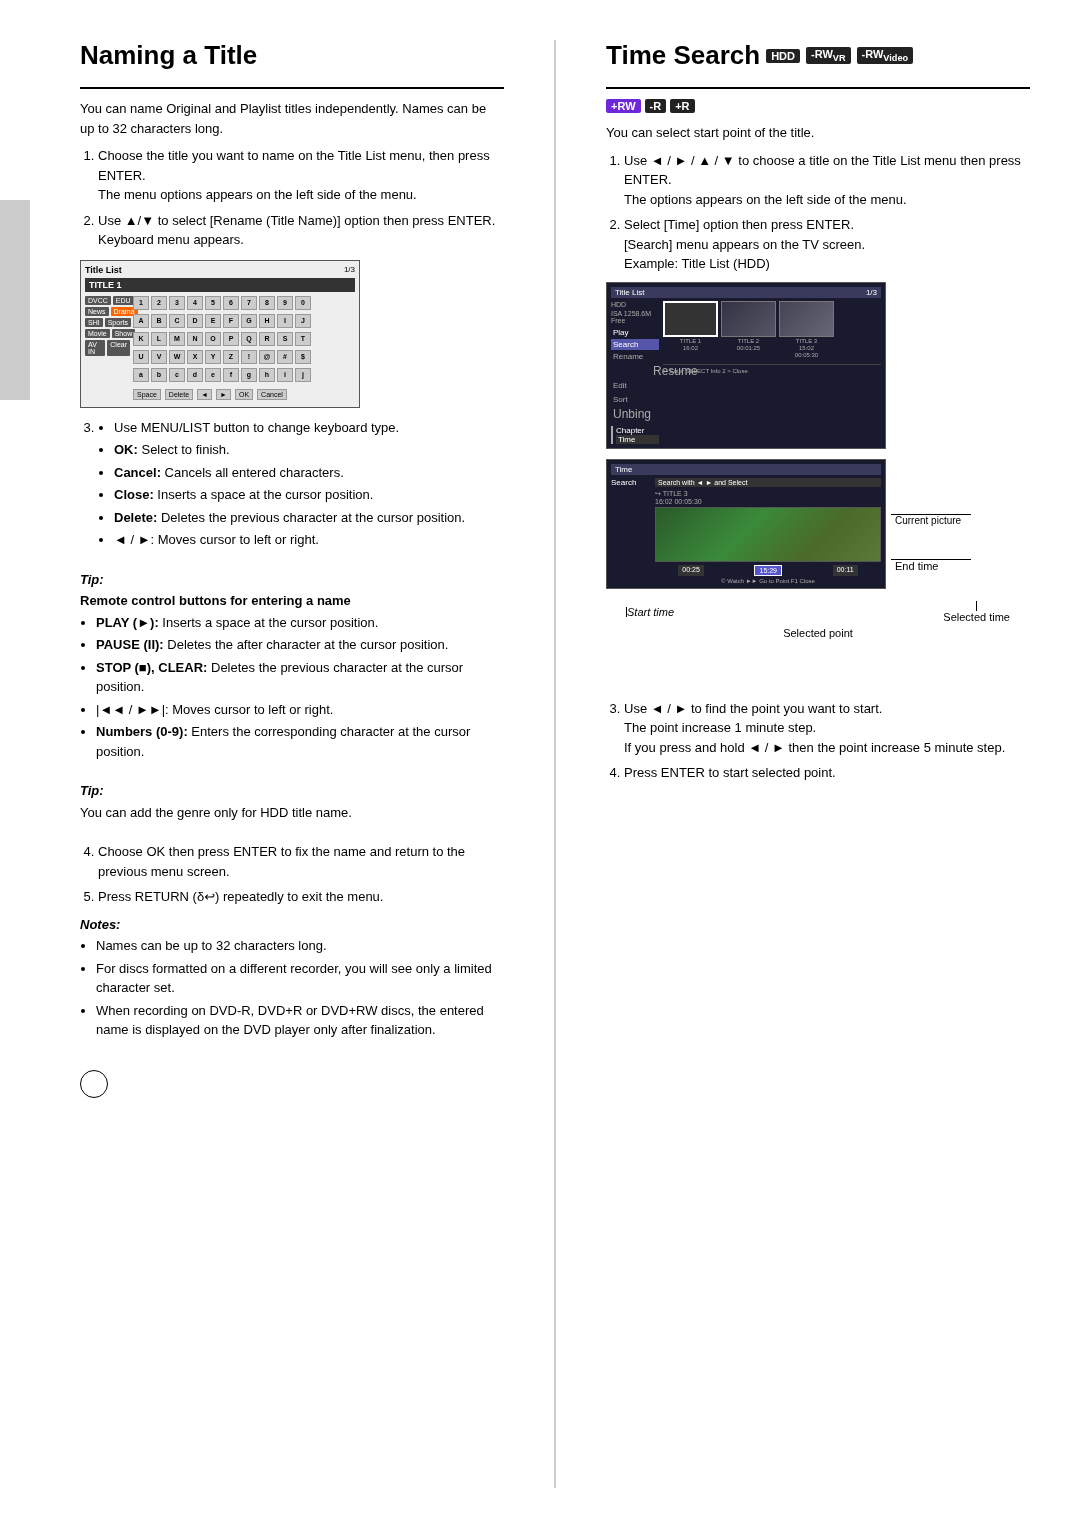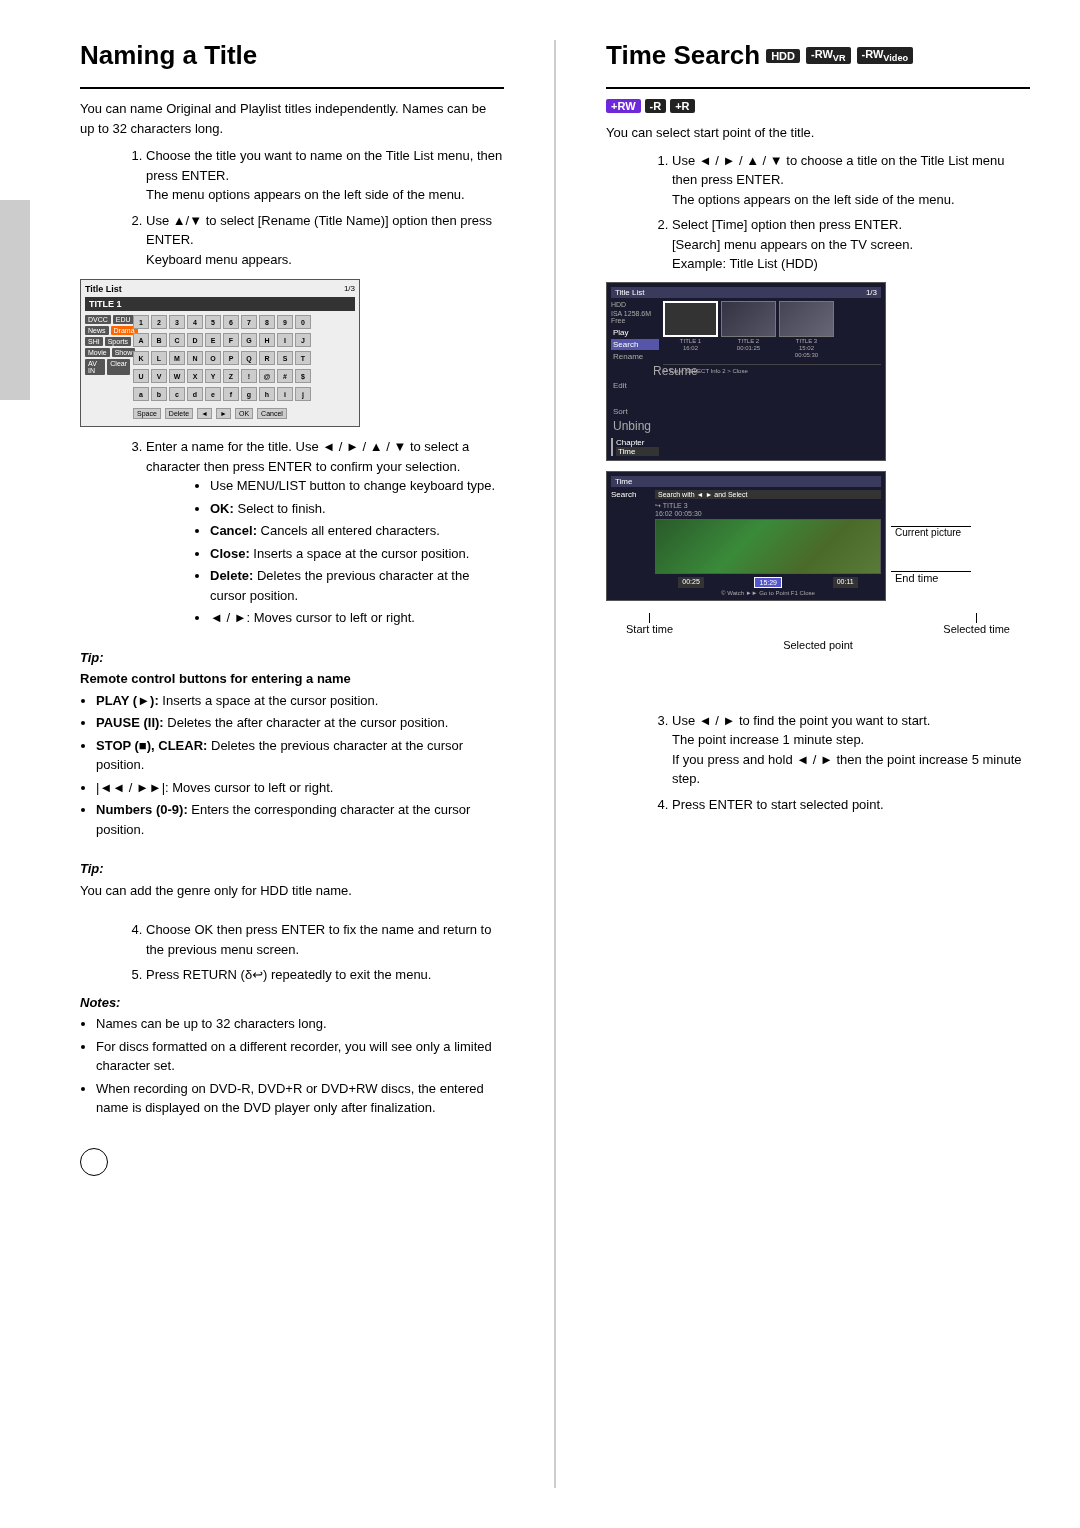--- a/index.html
+++ b/index.html
@@ -52,21 +52,21 @@
     .badge.orange { background: #6d28d9; }
     .badge.dark { background: #222; }
     .badge-row {
       display: flex;
       gap: 4px;
       margin-bottom: 10px;
       flex-wrap: wrap;
     }
     p { margin-bottom: 8px; line-height: 1.5; }
     ol { padding-left: 18px; margin-bottom: 8px; }
-    ol li { margin-bottom: 6px; line-height: 1.5; margin-left: 48px; }
+    ol li { margin-bottom: 6px; line-height: 1.5; }
     ul { padding-left: 16px; margin-bottom: 8px; list-style: disc; }
     ul li { margin-bottom: 3px; line-height: 1.5; }
     .tip-heading { font-style: italic; font-weight: bold; margin: 8px 0 2px; }
     .notes-heading { font-weight: bold; font-style: italic; margin: 8px 0 2px; }
     .bold { font-weight: bold; }
     .tip-box { margin: 20px 0; }
     .tip-box p { margin: 2px 0; line-height: 1.5; }
 
     
     .keyboard-screen {
@@ -381,21 +381,20 @@
             <span>►</span>
             <span>OK</span>
             <span>Cancel</span>
           </div>
         </div>
       </div>
     </div>
 
     <ol start="3">
       <li>
-        <span>Enter a name for the title. Use ◄ / ► / ▲ / ▼ to select a character then press ENTER to confirm your selection.</span>
         <ul>
           <li><span>Use MENU/LIST button to change keyboard type.</span></li>
           <li><span><strong>OK:</strong> Select to finish.</span></li>
           <li><span><strong>Cancel:</strong> Cancels all entered characters.</span></li>
           <li><span><strong>Close:</strong> Inserts a space at the cursor position.</span></li>
           <li><span><strong>Delete:</strong> Deletes the previous character at the cursor position.</span></li>
           <li><span>◄ / ►: Moves cursor to left or right.</span></li>
         </ul>
       </li>
     </ol>
@@ -469,21 +468,21 @@
         <span>1/3</span>
       </div>
       <div class="ts-body">
         <div class="ts-sidebar">
           <div style="font-size:7px; color:#aaa; margin-bottom:2px;">HDD</div>
           <div style="font-size:7px; color:#aaa; margin-bottom:3px;">ISA 1258.6M<br>Free</div>
           <div style="font-size:8px; color:#fff; padding:1px 2px; margin-bottom:1px;">Play</div>
           <div style="font-size:8px; color:#fff; background:#5555aa; padding:1px 2px; margin-bottom:1px;">Search</div>
           <div style="font-size:8px; color:#aaa; padding:1px 2px; margin-bottom:1px;">Rename</div>
           <div style="font-size:12px; color:#aaa; padding:1px 2px; margin-bottom:1px;margin-left:40px;">Resume</div>
-          <div style="font-size:8px; color:#aaa; padding:1px 2px; margin-bottom:15px;">Edit</div>
+          <div style="font-size:8px; color:#aaa; padding:1px 2px; margin-bottom:3px;">Edit</div>
           <div style="font-size:8px; color:#aaa; padding:1px 2px; margin-bottom:1px;">Sort</div>
           <div style="font-size:12px; color:#aaa; padding:1px 2px; margin-bottom:1px;">Unbing</div>
           <div style="margin-top:4px; border-left:2px solid #aaa; padding-left:3px;">
             <div style="font-size:8px; color:#fff;">Chapter</div>
             <div style="font-size:8px; color:#fff; background:#333; padding:0 2px;">Time</div>
           </div>
         </div>
         <div class="ts-content">
           <div class="thumb-row">
             <div style="display:flex;flex-direction:column;align-items:center;">
@@ -533,21 +532,21 @@
       </div>
 
       <div style="position:absolute; top:55px; left:285px; width:80px; border-top:1px solid #000; display:flex; align-items:center;">
         <span style="font-size:10px; white-space:nowrap; margin-left:4px;">Current picture</span>
       </div>
       <div style="position:absolute; top:100px; left:285px; width:80px; border-top:1px solid #000; display:flex; align-items:center;">
         <span style="font-size:11px; white-space:nowrap; margin-left:4px;">End time</span>
       </div>
 
       <div style="display:flex; justify-content:space-between; padding: 4px 20px 0 20px; font-size:11px; position:relative;">
-        <div style="display:flex; flex-direction:column; align-items:center;">
+        <div style="display:flex; flex-direction:row; align-items:center;font-style:italic;">
           <div style="width:1px; height:10px; background:#000;"></div>
           <span>Start time</span>
         </div>
         <div style="display:flex; flex-direction:column; align-items:center;">
           <div style="width:1px; height:10px; background:#000;"></div>
           <span>Selected time</span>
         </div>
       </div>
       <div style="text-align:center; font-size:11px; margin-top:4px;">
         <span>Selected point</span>

